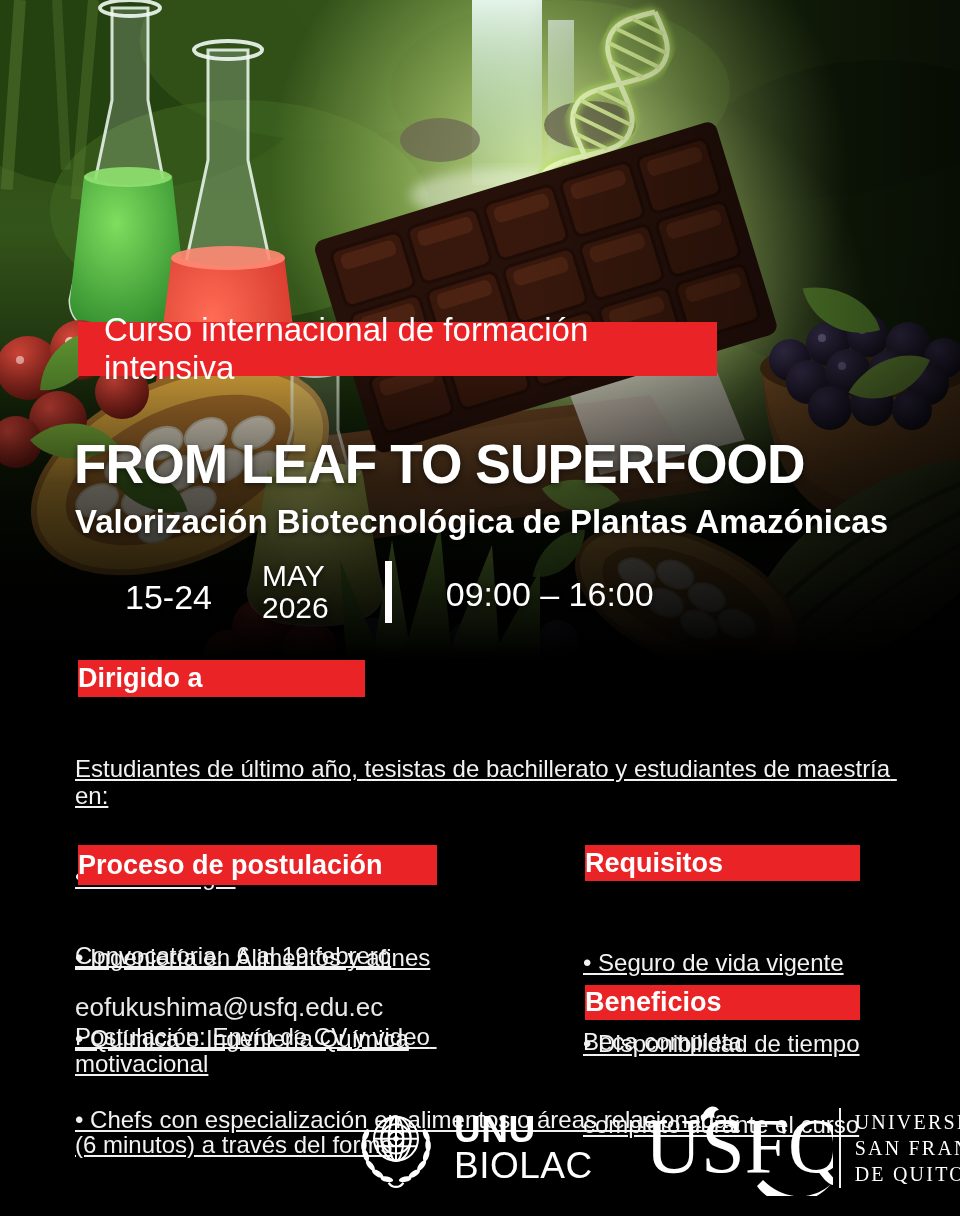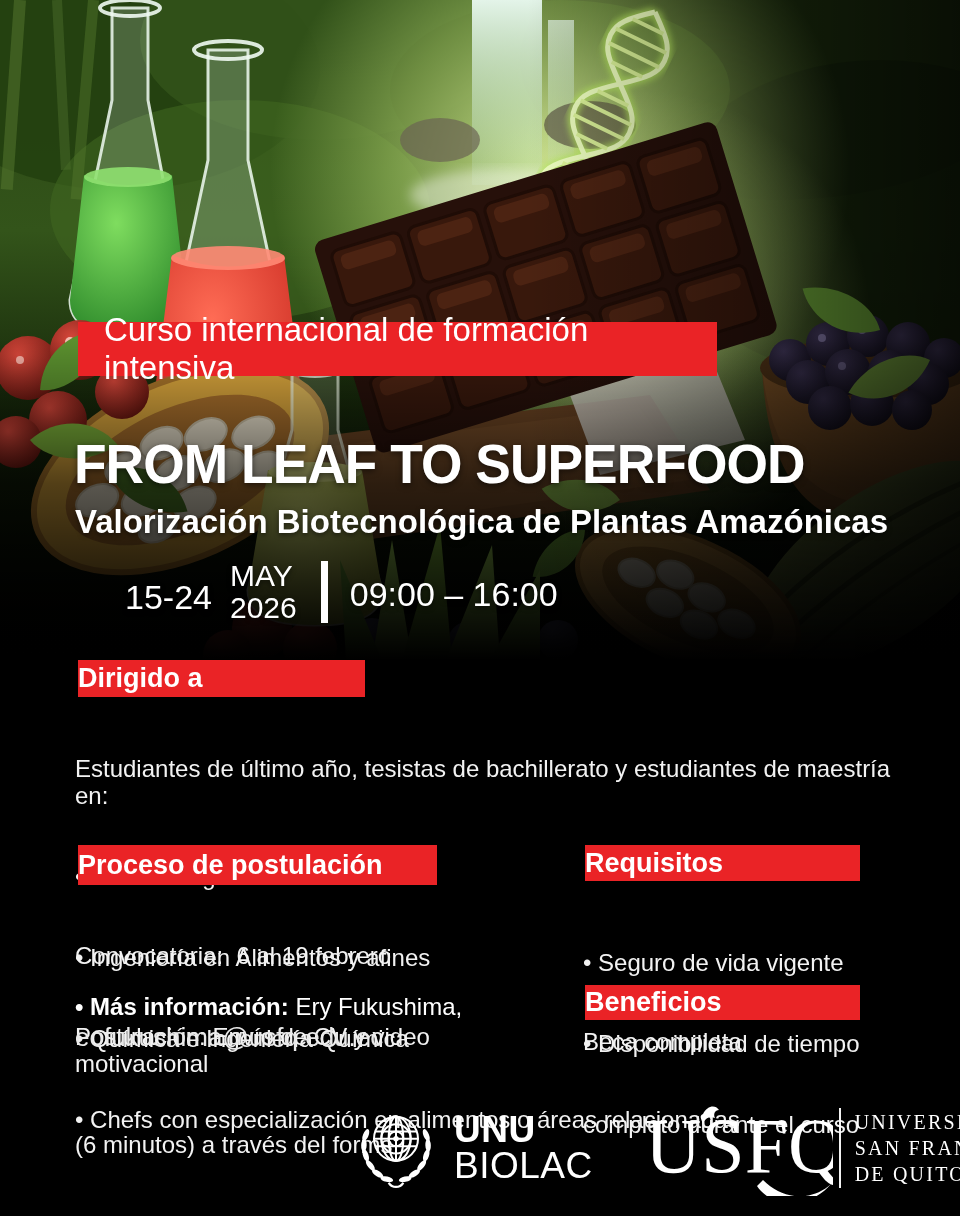--- a/index.html
+++ b/index.html
@@ -21,27 +21,27 @@
   .hdr-beneficios{left:585px;top:985px;width:275px;height:35px;}
   .poster-title{
     left:74px;top:432px;font-size:55px;font-weight:bold;letter-spacing:-1px;
     transform:scaleX(.97);transform-origin:left center;white-space:nowrap;
     text-shadow:0 2px 6px rgba(0,0,0,.55);
   }
   .poster-subtitle{
     left:75px;top:503px;font-size:33px;font-weight:bold;white-space:nowrap;
     text-shadow:0 2px 5px rgba(0,0,0,.55);
   }
-  .schedule{left:125px;top:560px;display:flex;align-items:center;text-shadow:0 2px 5px rgba(0,0,0,.6);}
+  .schedule{left:125px;top:560px;display:flex;align-items:center;text-shadow:0 2px 5px rgba(0,0,0,.6);gap:32px;}
   .sched-dates{font-size:34px;margin-top:10px;}
   .sched-monthyear{font-size:30px;line-height:1.07;margin-left:18px;}
   .sched-bar{width:7px;height:62px;background:#fff;margin:0 22px 0 24px;}
   .sched-time{font-size:34px;margin-top:4px;}
   .copy{position:absolute;font-size:24px;line-height:27px;white-space:pre-wrap;color:#f2f2f2;}
-  .copy div{min-height:27px;}
+  .copy div{min-height:27px;text-decoration:underline;}
   .dirigido-copy{left:75px;top:701px;width:830px;}
   .proceso-copy{left:75px;top:888px;width:490px;}
   .requisitos-copy{left:583px;top:895px;width:310px;}
   .beneficios-copy{left:583px;top:1028px;width:300px;}
   .masinfo{left:75px;top:992px;width:470px;font-size:24px;line-height:30px;}
   .masinfo .b{font-weight:bold;}
   .masinfo-email{font-size:26px;color:#e9e9e9;}
   .footer{position:absolute;left:352px;top:1100px;display:flex;align-items:center;}
   .unu-text{margin-left:14px;line-height:.98;letter-spacing:.5px;}
   .unu-l1{font-size:37px;font-weight:bold;}
@@ -371,21 +371,20 @@
   <span>Proceso de postulación</span>
 </div>
 <div class="copy proceso-copy">
   <div>Convocatoria:  6 al 19 febrero</div>
   <div>Postulación: Envío de CV y video motivacional</div>
   <div>(6 minutos) a través del forms</div>
   <div>Notificación de resultados: Marzo</div>
 </div>
 
 <div class="abs masinfo">
-  <div><span class="b">• Más información:</span><span> Ery Fukushima,</span></div>
   <div class="masinfo-email">eofukushima@usfq.edu.ec</div>
 </div>
 
 <div class="red-banner section-header hdr-requisitos">
   <span>Requisitos</span>
 </div>
 <div class="copy requisitos-copy">
   <div>• Seguro de vida vigente</div>
   <div>• Disponibilidad de tiempo</div>
   <div>completo durante el curso</div>

